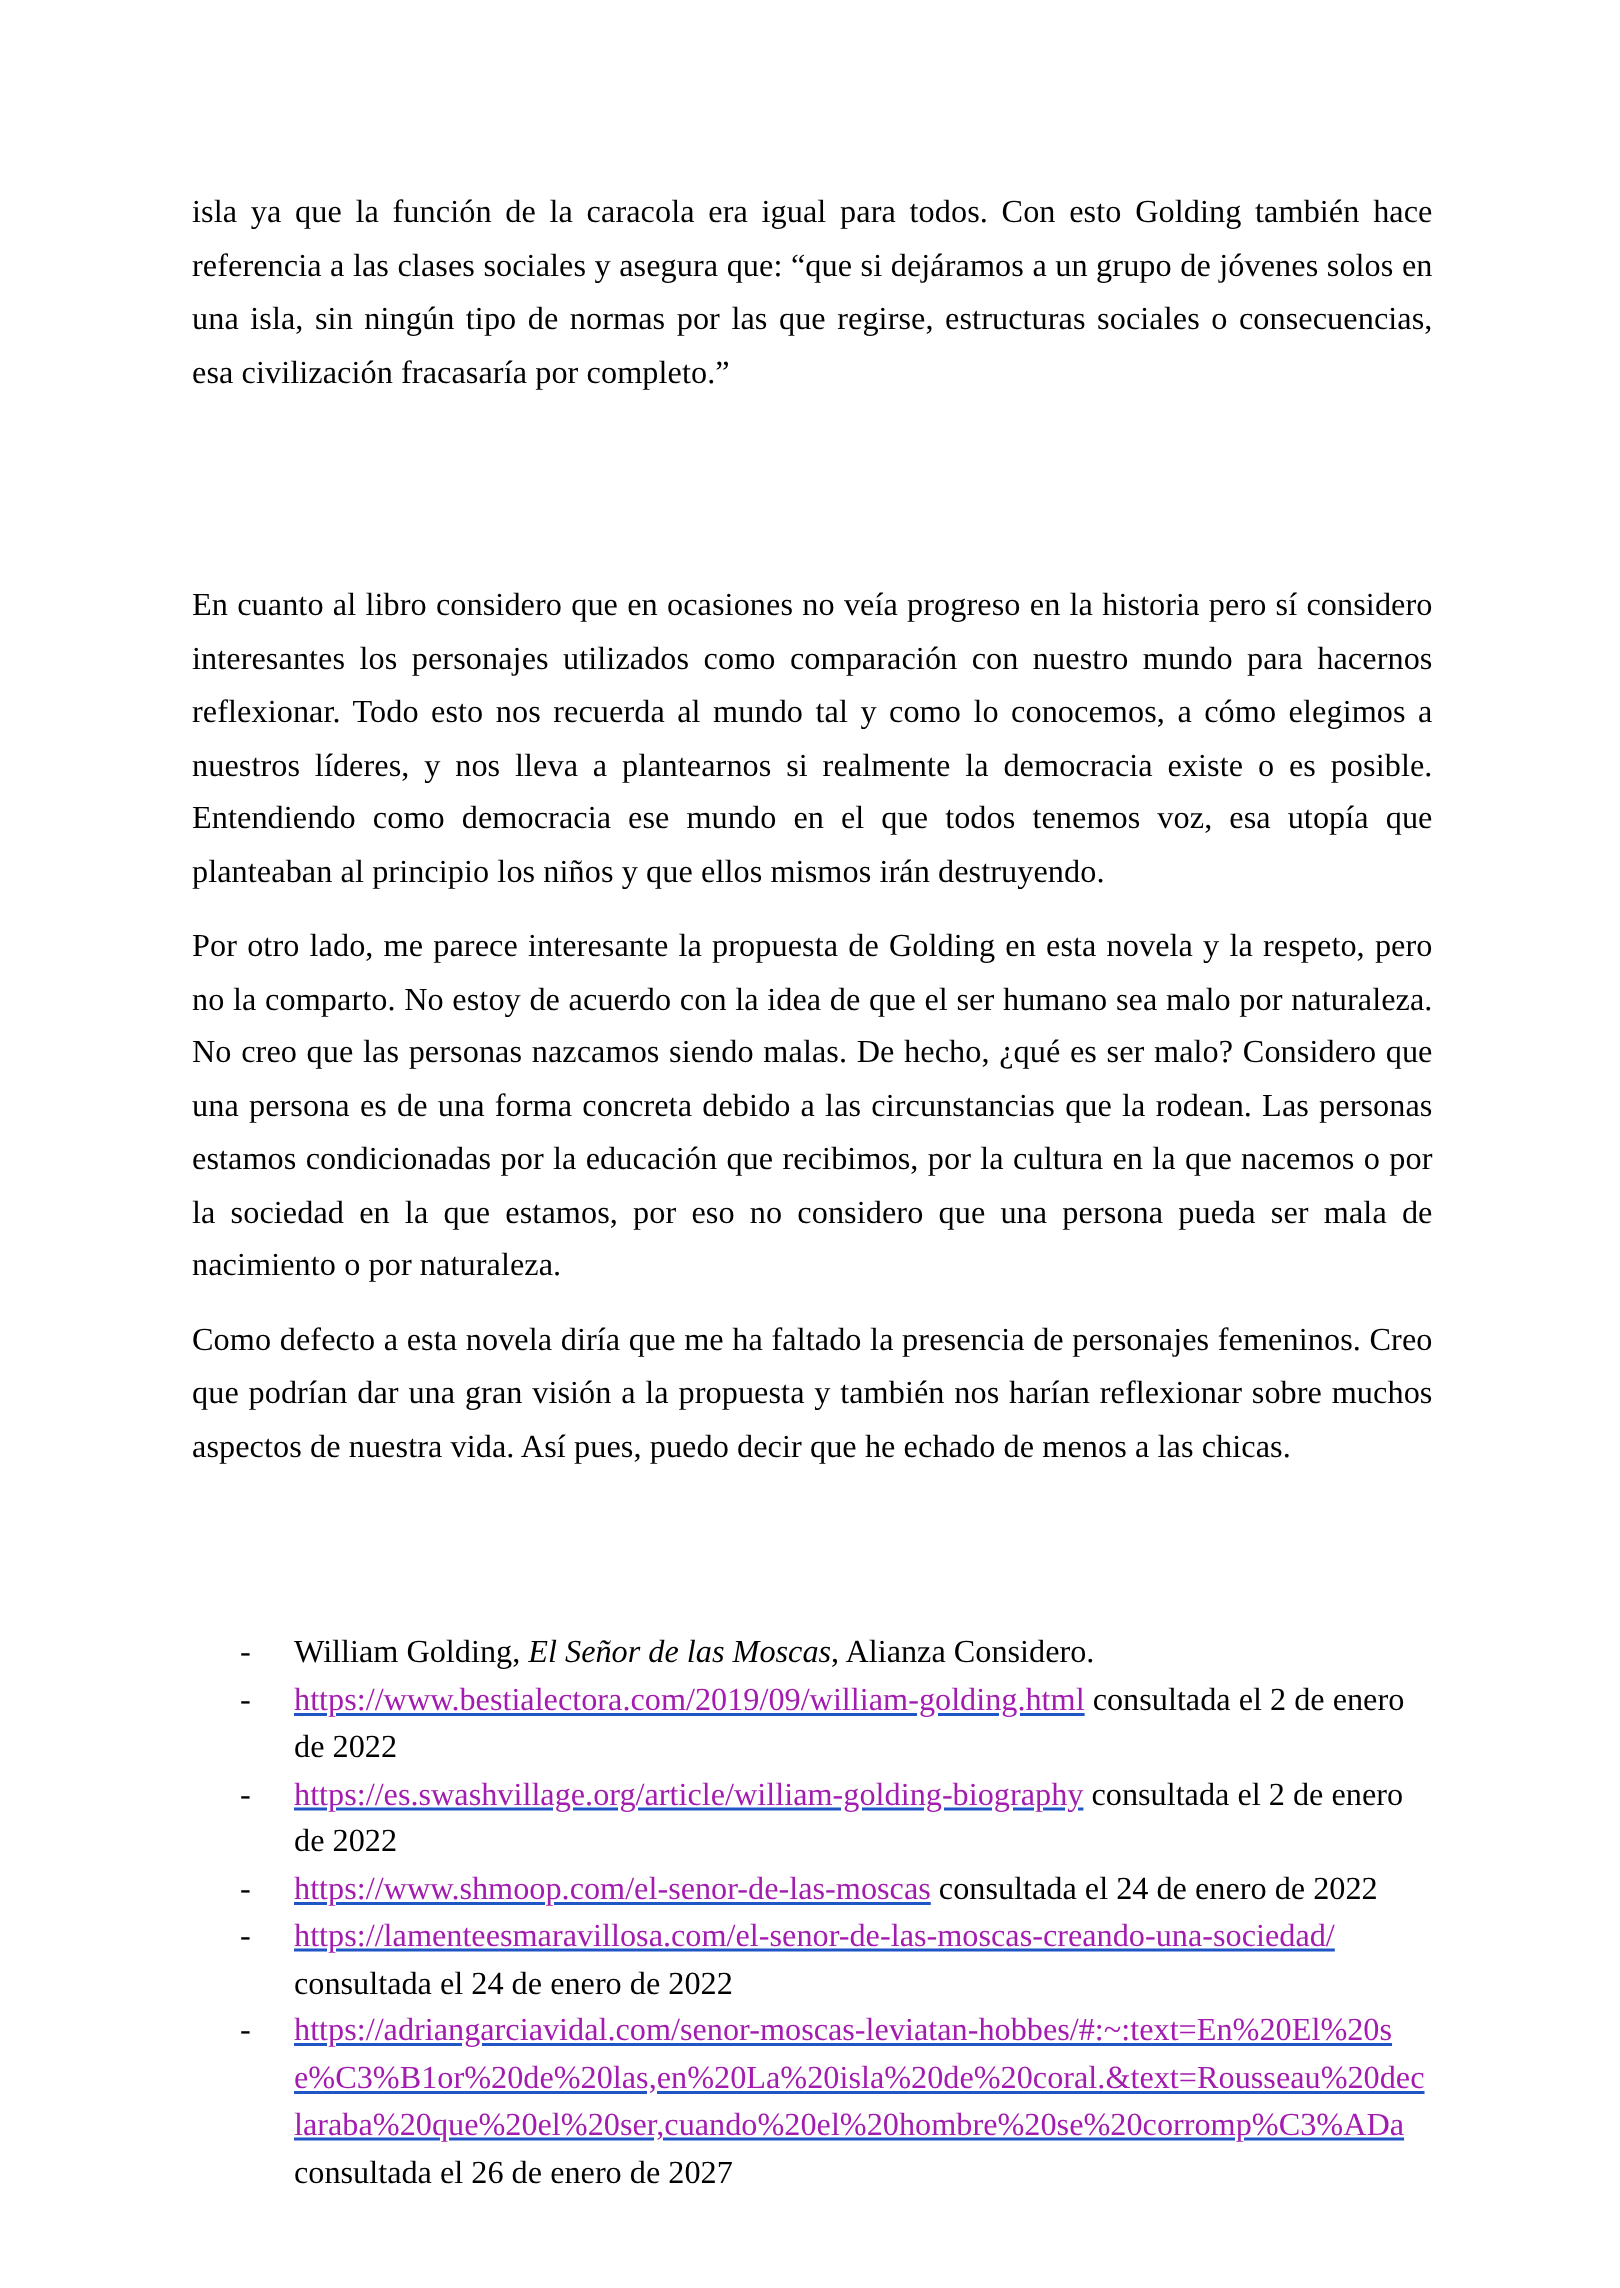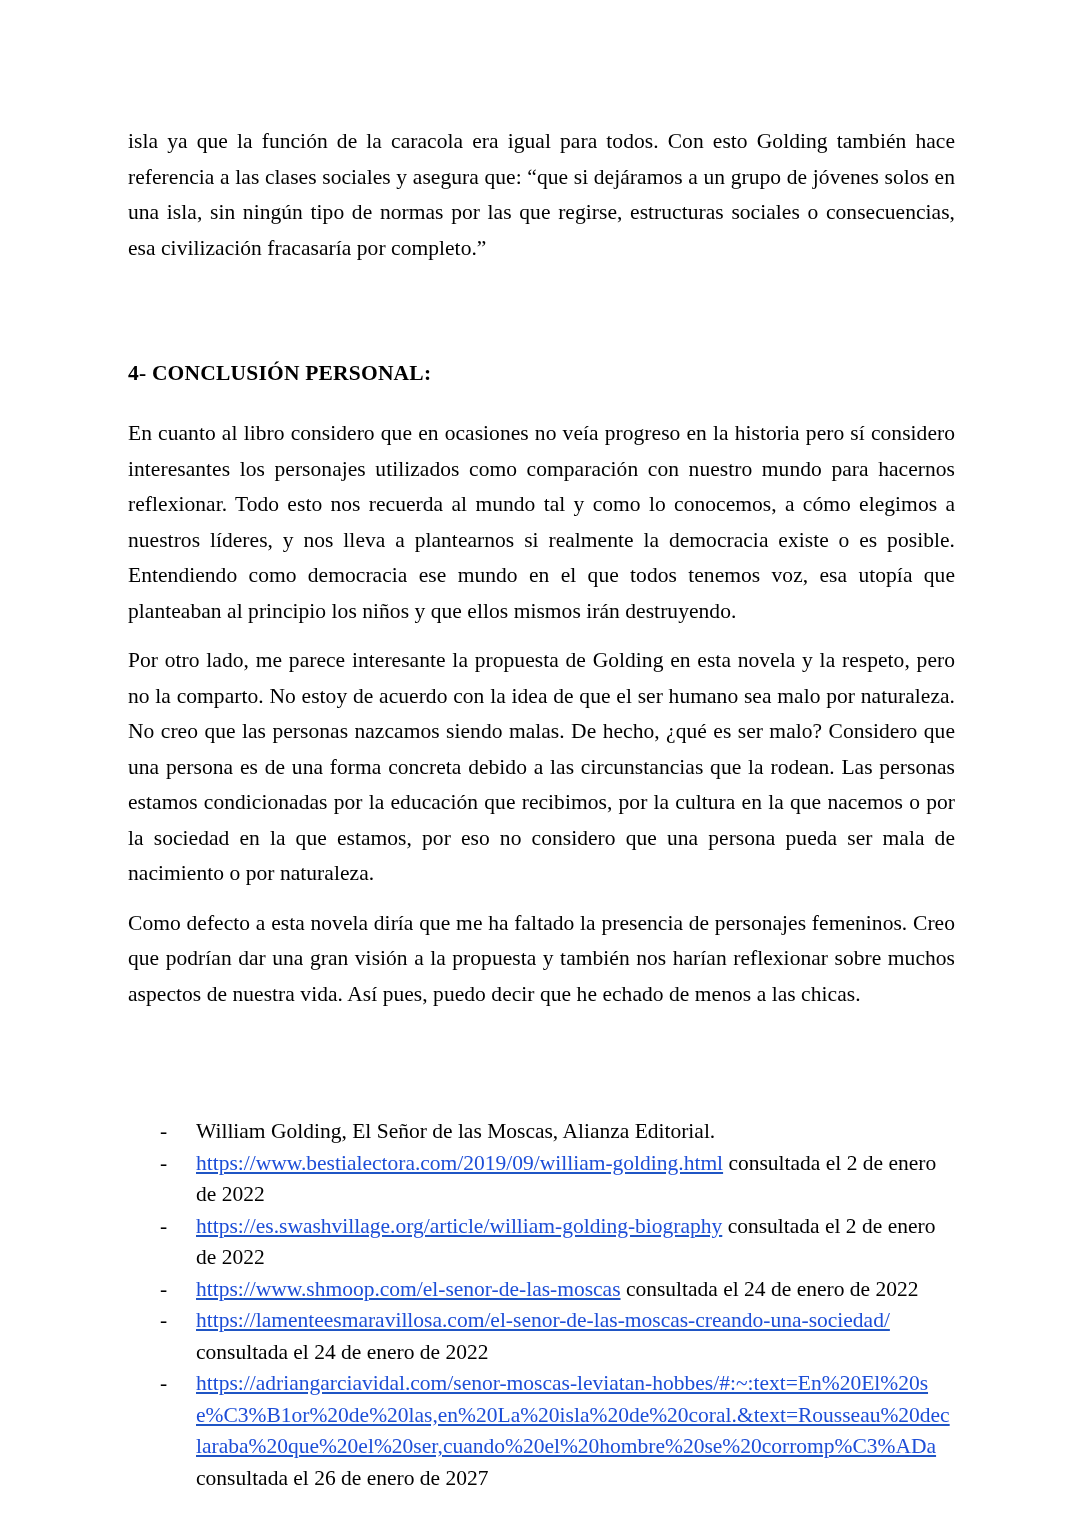--- a/index.html
+++ b/index.html
@@ -65,44 +65,43 @@
     word-break: break-word;
   }
   ul.biblio-list li .dash {
     position: absolute;
     left: 32px;
     top: 0;
     font-size: 21.5px;
     line-height: 31.5px;
   }
   .bold { font-weight: normal; }
-  .italic { }
+  .italic { font-style: italic; }
   a.doc-link,
   .doc-link {
-    color: #1d4ed8;
+    color: #a21caf;
     text-decoration-color: #1F55C4;
     word-break: break-all;
     overflow-wrap: anywhere;
   }
   .plain-after {
     color: #000000;
     text-decoration: none;
   }
 </style>
 </head>
 <body>
 
 <div class="page">
   <div class="content">
 
     <p class="body-par">isla ya que la función de la caracola era igual para todos. Con esto Golding también hace referencia a las clases sociales y asegura que: “que si dejáramos a un grupo de jóvenes solos en una isla, sin ningún tipo de normas por las que regirse, estructuras sociales o consecuencias, esa civilización fracasaría por completo.”</p>
 
     <div class="gap-after-quote"></div>
 
-    <h2 class="section-heading">4- CONCLUSIÓN PERSONAL:</h2>
 
     <div class="gap-after-heading"></div>
 
     <p class="body-par">En cuanto al libro considero que en ocasiones no veía progreso en la historia pero sí considero interesantes los personajes utilizados como comparación con nuestro mundo para hacernos reflexionar. Todo esto nos recuerda al mundo tal y como lo conocemos, a cómo elegimos a nuestros líderes, y nos lleva a plantearnos si realmente la democracia existe o es posible. Entendiendo como democracia ese mundo en el que todos tenemos voz, esa utopía que planteaban al principio los niños y que ellos mismos irán destruyendo.</p>
 
     <div class="gap-par"></div>
 
     <p class="body-par">Por otro lado, me parece interesante la propuesta de Golding en esta novela y la respeto, pero no la comparto. No estoy de acuerdo con la idea de que el ser humano sea malo por naturaleza. No creo que las personas nazcamos siendo malas. De hecho, ¿qué es ser malo? Considero que una persona es de una forma concreta debido a las circunstancias que la rodean. Las personas estamos condicionadas por la educación que recibimos, por la cultura en la que nacemos o por la sociedad en la que estamos, por eso no considero que una persona pueda ser mala de nacimiento o por naturaleza.</p>
 
     <div class="gap-par"></div>
@@ -111,21 +110,21 @@
 
     <div class="gap-before-biblio"></div>
 
 
     <div class="gap-after-biblio-heading"></div>
 
     <ul class="biblio-list">
 
       <li>
         <span class="dash">-</span>
-        <span class="bold">William Golding,</span><span> </span><span class="italic">El Señor de las Moscas</span><span>, Alianza Editorial.</span>
+        <span class="bold">William Golding,</span><span> </span><span class="italic">El Señor de las Moscas</span><span>, Alianza Considero.</span>
       </li>
 
       <li>
         <span class="dash">-</span>
         <a class="doc-link" href="#">https://www.bestialectora.com/2019/09/william-golding.html</a><span class="plain-after"> consultada el 2 de enero de 2022</span>
       </li>
 
       <li>
         <span class="dash">-</span>
         <a class="doc-link" href="#">https://es.swashvillage.org/article/william-golding-biography</a><span class="plain-after"> consultada el 2 de enero de 2022</span>

